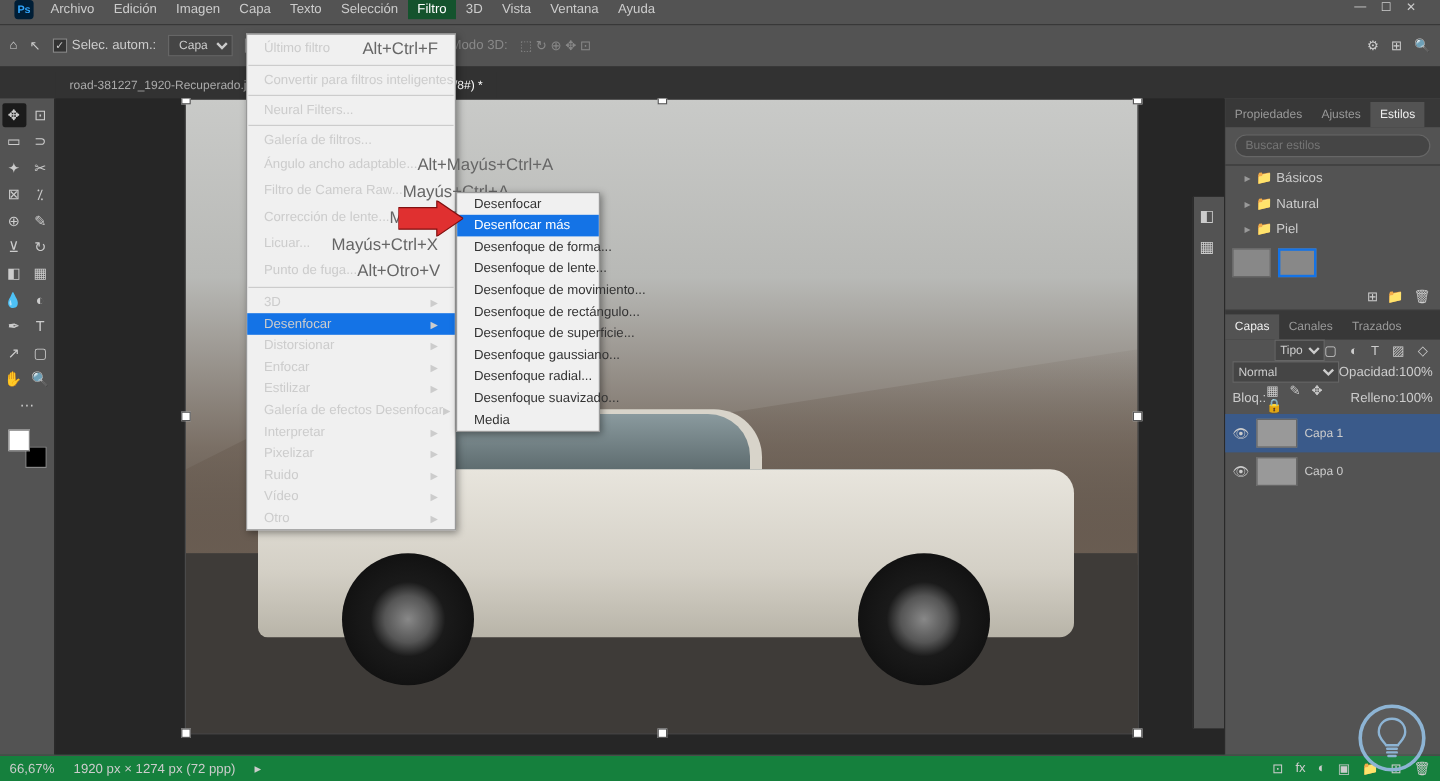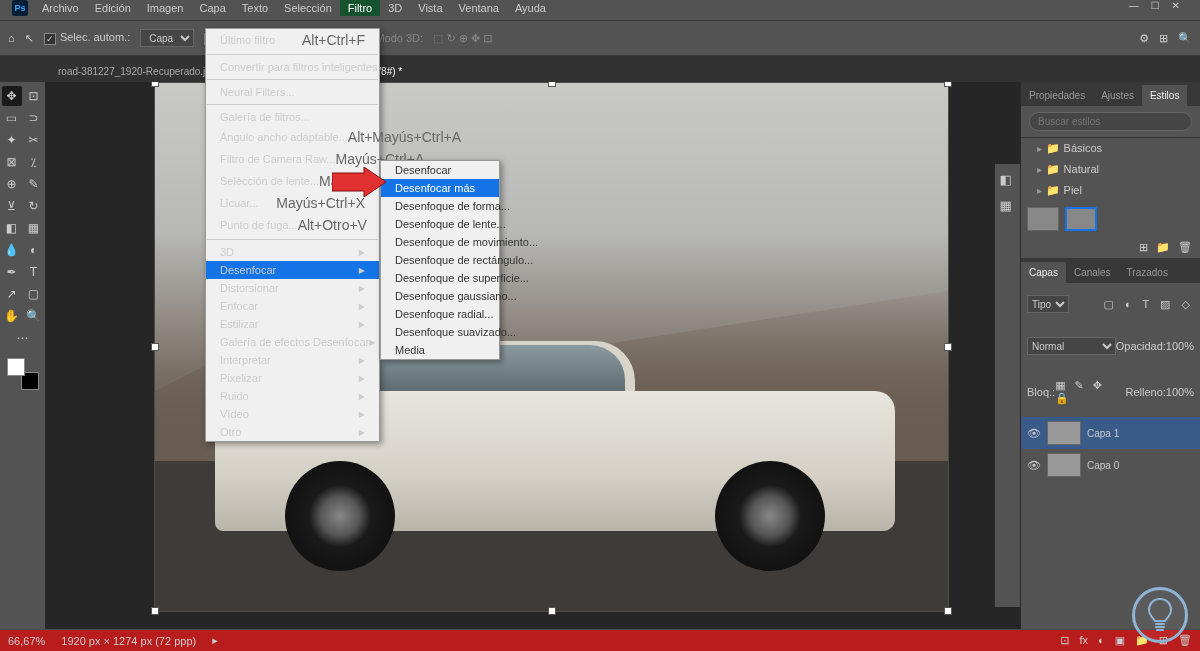--- a/index.html
+++ b/index.html
@@ -60,28 +60,28 @@
 .ptab.active{background:#535353;color:#eee}
 .psec{padding:6px 8px;border-bottom:1px solid #383838}
 .search{width:100%;background:#454545;border:1px solid #666;border-radius:10px;padding:3px 8px;color:#999;font-size:10px}
 .folder{padding:4px 4px 4px 16px;font-size:10px;cursor:pointer}
 .folder::before{content:"▸ ";color:#999;margin-right:2px}
 .thumbs{display:flex;gap:6px;padding:6px}
 .thumb{width:32px;height:24px;background:#888;border:1px solid #666}
 .thumb.sel{border:2px solid #1473e6}
 .thumbbar{display:flex;justify-content:flex-end;gap:8px;padding:4px 8px;border-bottom:1px solid #383838}
 .thumbbar span{font-size:11px;cursor:pointer}
-.layerhdr{display:flex;justify-content:space-between;align-items:center;padding:12px 6px;font-size:10px}
+.layerhdr{display:flex;justify-content:flex-end;align-items:center;padding:0 6px;font-size:10px}
 .layerhdr select{background:#454545;border:1px solid #666;color:#ccc;font-size:10px;height:18px}
 .layer{display:flex;align-items:center;padding:4px 6px;gap:6px;cursor:pointer}
 .layer.sel{background:#3a5a8a}
 .layer .eye{width:14px;font-size:11px}
 .layer .lthumb{width:34px;height:24px;background:#999;border:1px solid #666}
 .layer .lname{font-size:10px}
-.statusbar{position:absolute;bottom:0;left:0;right:0;height:22px;background:#b91c1c;border-top:1px solid #4a4a4a;display:flex;align-items:center;padding:0 8px;font-size:10px;gap:16px}
+.statusbar{position:absolute;bottom:0;left:0;right:0;height:22px;background:#15803d;border-top:1px solid #4a4a4a;display:flex;align-items:center;padding:0 8px;font-size:10px;gap:16px}
 .statusbar .r{margin-left:auto;display:flex;gap:10px}
 .bulb{position:absolute;bottom:8px;right:12px;width:56px;height:56px;border:3px solid #8db4d4;border-radius:50%;display:flex;align-items:center;justify-content:center;background:rgba(255,255,255,0.05);z-index:200}
 .bulb svg{width:28px;height:36px}
 </style>
 </head>
 <body>
 
 <div class="menubar">
   <div class="logo">Ps</div>
   <div id="menubar-items" style="display: flex;">
@@ -285,21 +285,21 @@
     </div>
     <div class="mi">
       <span>Ángulo ancho adaptable...</span>
       <span class="sc">Alt+Mayús+Ctrl+A</span>
     </div>
     <div class="mi">
       <span>Filtro de Camera Raw...</span>
       <span class="sc">Mayús+Ctrl+A</span>
     </div>
     <div class="mi">
-      <span>Selección de lente...</span>
+      <span>Corrección de lente...</span>
       <span class="sc">Mayús+Ctrl+R</span>
     </div>
     <div class="mi">
       <span>Licuar...</span>
       <span class="sc">Mayús+Ctrl+X</span>
     </div>
     <div class="mi">
       <span>Punto de fuga...</span>
       <span class="sc">Alt+Otro+V</span>
     </div>

